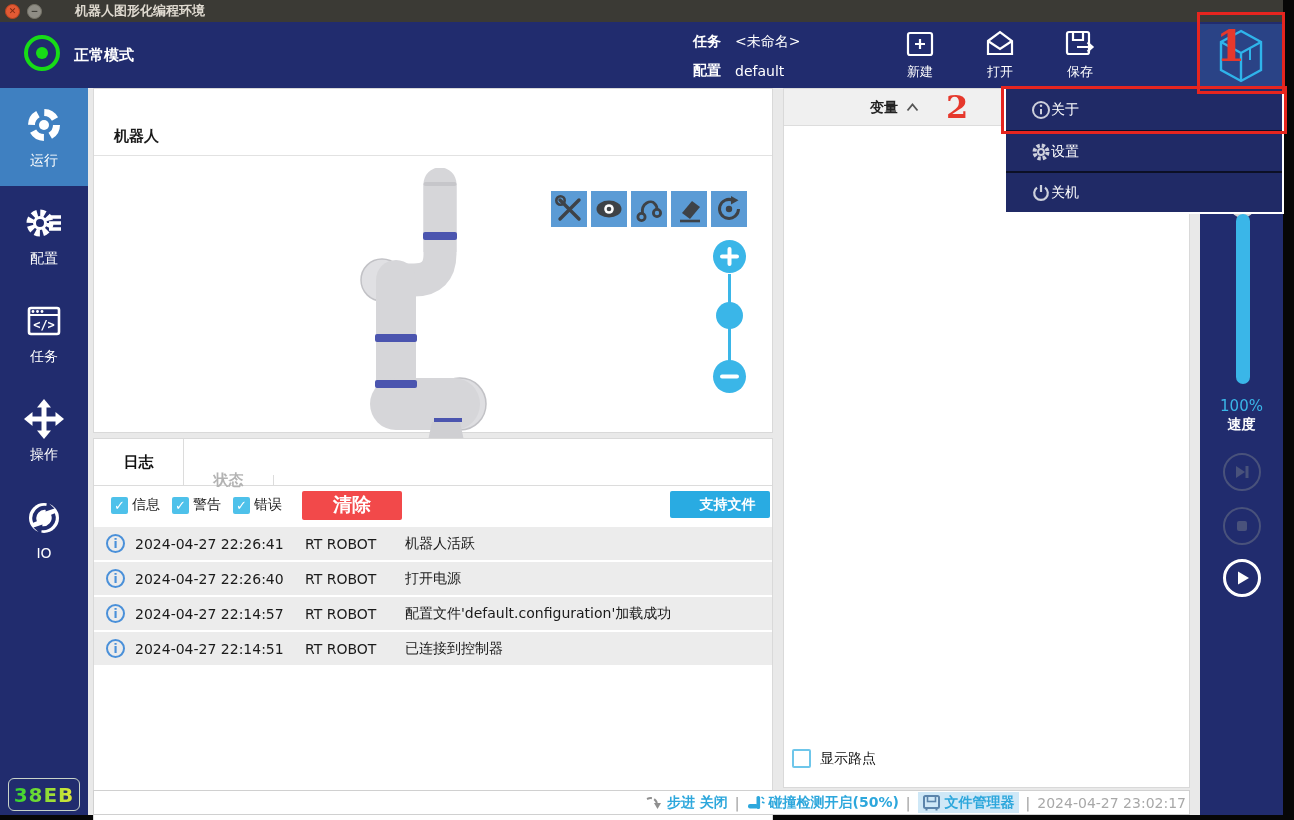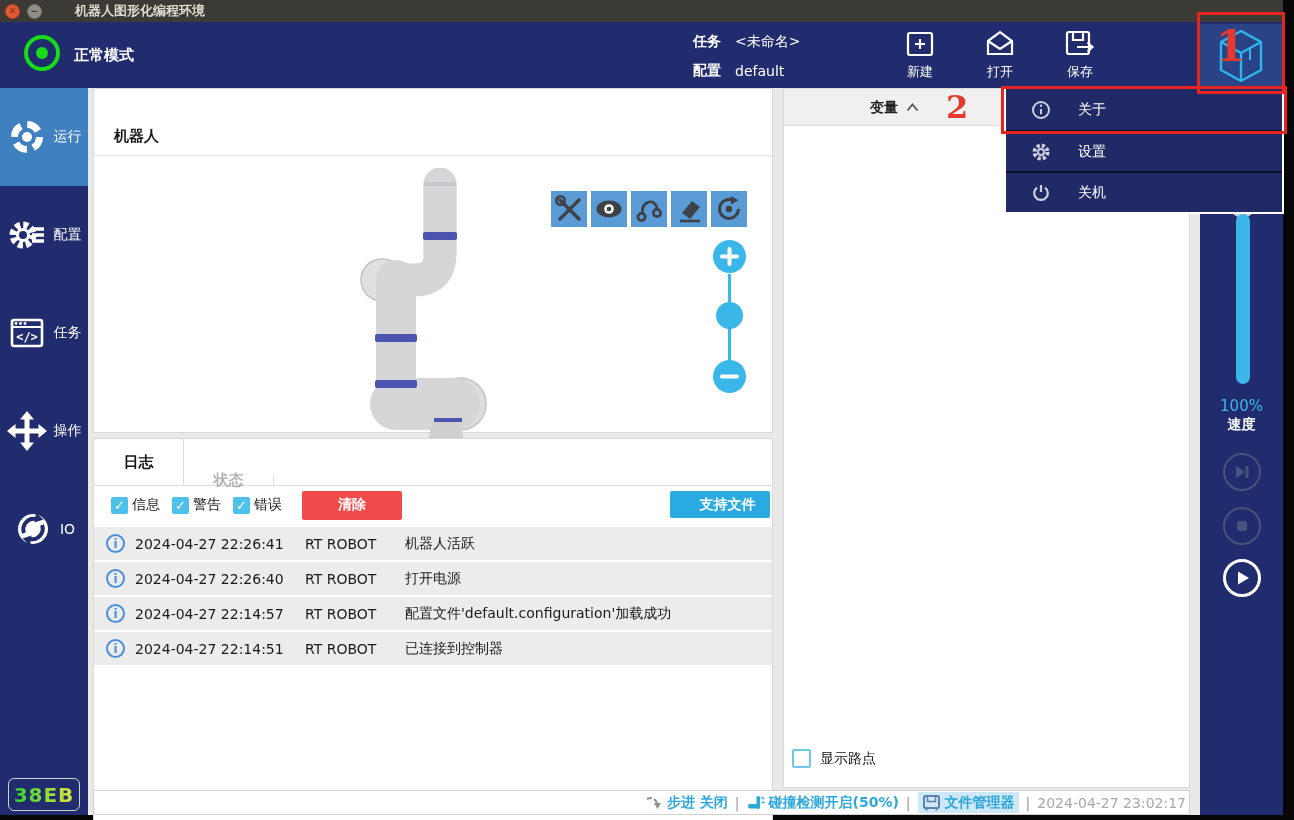--- a/index.html
+++ b/index.html
@@ -29,27 +29,27 @@
   .actions { position:absolute; left:888px; top:3px; display:flex; gap:16px; }
   .action { width:64px; height:60px; display:flex; flex-direction:column; align-items:center; gap:3px;
             color:#fff; font-size:13px; cursor:pointer; }
   .action svg { margin-top:3px; }
   .logo-btn { position:absolute; left:1199px; top:2px; width:84px; height:64px; background:#2a4386;
               display:flex; align-items:center; justify-content:center; }
 
   
   .menu { position:absolute; left:1004px; top:89px; width:280px; background:#202a66;
           border:2px solid #fff; border-top:none; z-index:40; }
-  .menu-item { height:41px; display:flex; align-items:center; padding-left:25px; gap:27px;
+  .menu-item { height:41px; display:flex; align-items:center; padding-left:25px; 
                color:#fff; font-size:14px; }
   .menu-item + .menu-item { border-top:2px solid #0c1026; }
 
   
   .sidebar { position:absolute; left:0; top:88px; width:88px; height:727px; background:#212c6e; }
-  .side-item { height:98px; display:flex; flex-direction:row; align-items:center; justify-content:center;
+  .side-item { height:98px; display:flex; flex-direction:column; align-items:center; justify-content:center;
                gap:7px; color:#fff; font-size:14px; cursor:pointer; }
   .side-item.active { background:#3f80c1; }
   .badge { position:absolute; left:8px; top:690px; width:72px; height:33px; border:1px solid #c9d4c9;
            border-radius:6px; display:flex; align-items:center; justify-content:center; }
   .badge span { font-size:20px; font-weight:bold; letter-spacing:1px; color:#9fe03a; }
   @supports (-webkit-background-clip:text) {
     .badge span { background:linear-gradient(90deg,#2fd32f,#e0e53a);
                   -webkit-background-clip:text; background-clip:text; color:transparent; }
   }
 
@@ -69,21 +69,21 @@
   
   .log-panel { position:absolute; left:93px; top:438px; width:680px; height:398px; background:#fff; border:1px solid #d9d9d9; }
   .tabs { height:47px; border-bottom:1px solid #dcdcdc; display:flex; }
   .tab { width:90px; border-right:1px solid #dcdcdc; display:flex; align-items:center; justify-content:center;
          font-size:15px; font-weight:bold; cursor:pointer; }
   .tab.active { color:#111; } .tab.inactive { color:#b3b3b3;margin-top:36px; }
   .filters { height:38px; display:flex; align-items:center; padding-left:17px; position:relative; }
   .chk { width:17px; height:17px; background:#4ec1ea; border-radius:2px; color:#fff; font-size:13px;
          display:flex; align-items:center; justify-content:center; margin-right:4px; cursor:pointer; }
   .flt-label { font-size:14px; color:#222; margin-right:12px; }
-  .clear-btn { margin-left:8px; width:100px; height:29px; background:#f2494a; color:#fff; font-size:14px;
+  .clear-btn { margin-left:8px; width:100px; height:29px; background:#f2494a; color:#fff; font-size:19px;
                font-weight:bold; border:none; border-radius:2px; cursor:pointer; }
   .support-btn { position:absolute; right:2px; top:5px; width:100px; height:27px; background:#29abe2; color:#fff;
                  font-size:14px; font-weight:bold; border:none; border-radius:2px; cursor:pointer;padding-left:15px; }
   .entries { padding-top:3px; }
   .entry { height:33px; margin-bottom:2px; background:#ececec; display:flex; align-items:center;
            padding-left:12px; font-size:14px; color:#1a1a1a; }
   .info-badge { width:19px; height:19px; border:2px solid #4a90d9; border-radius:50%; color:#4a90d9;
                 font-size:12px; font-weight:bold; display:flex; align-items:center; justify-content:center; flex:none; }
   .entry .time { margin-left:10px; width:170px; }
   .entry .src { width:100px; }

